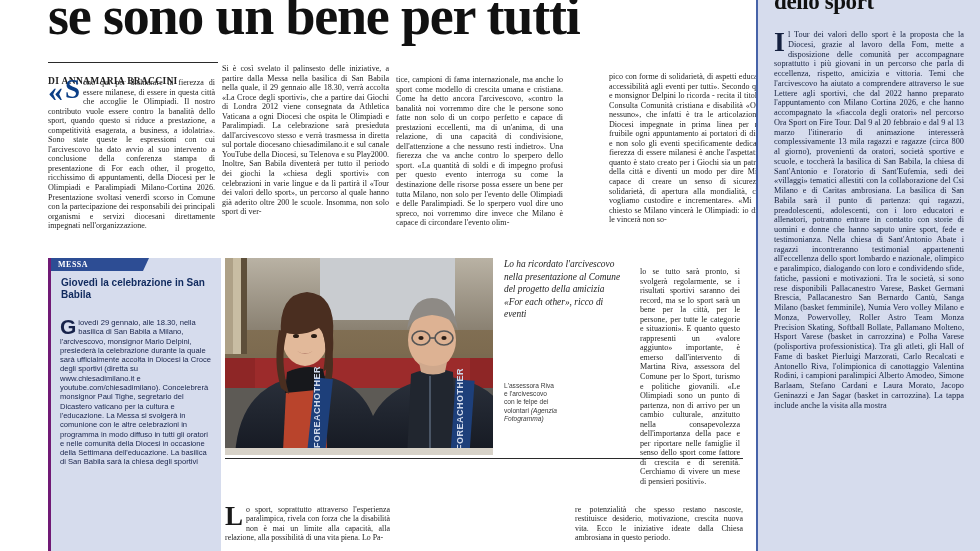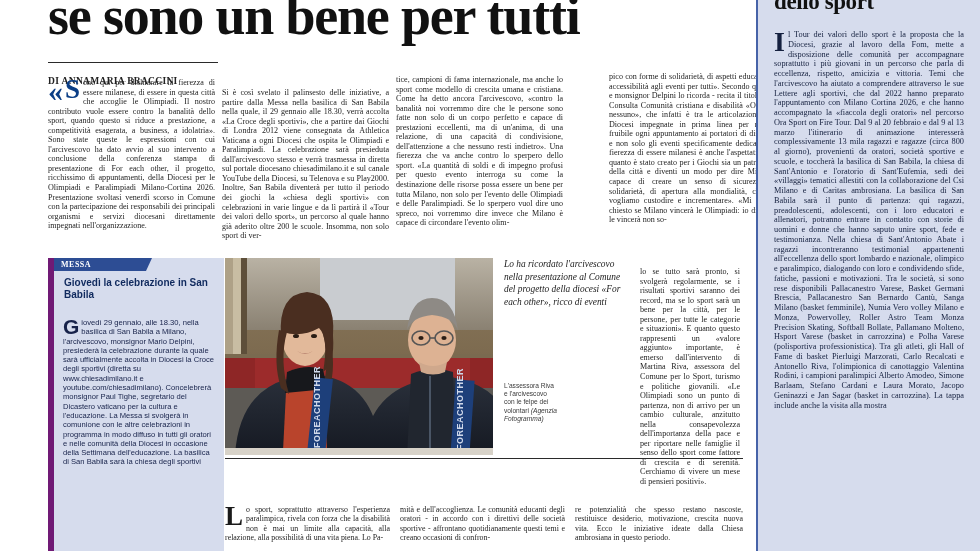--- a/index.html
+++ b/index.html
@@ -39,21 +39,21 @@
     position:absolute;
     font-size:8.1px;
     line-height:9.55px;
     text-align:justify;
     color:#1d1d1d;
     font-family:"Liberation Serif", serif;
     hyphens:auto;
   }
 
   #col1{left:48px;top:78px;width:167px;}
-  #col2{left:222px;top:88px;width:167px;}
+  #col2{left:222px;top:64px;width:167px;}
   #col3{left:396px;top:75px;width:167px;}
   #col4{left:570px;top:72px;width:170px;margin-left:39px;}
 
   .dropcap-q{
     float:left;font-size:30px;line-height:23px;
     font-weight:700;margin:1px 2px 0 0;color:#0b3e86;
     font-family:"Liberation Serif", serif;
   }
   .dropcap{
     float:left;font-size:27px;line-height:21px;
@@ -63,21 +63,21 @@
   .dropcap-dark{
     float:left;font-size:27px;line-height:21px;
     font-weight:700;margin:1px 3px 0 0;color:#1a1a1a;
     font-family:"Liberation Serif", serif;
   }
 
   
   .messa-box{
     position:absolute;left:48px;top:258px;width:170px;height:293px;
     background:#d6dced;
-    border-left:6px solid #701a75;
+    border-left:3px solid #701a75;
   }
   .messa-tag{
     position:absolute;left:0;top:0;width:92px;height:13px;
     background:#2d4d94;
   }
   .messa-tag span{
     position:absolute;left:7px;top:2px;
     color:#fff;font-size:8px;font-weight:700;
     font-variant:small-caps;letter-spacing:.5px;
     font-family:"Liberation Serif", serif;
@@ -252,35 +252,34 @@
         <ellipse cx="196" cy="80" rx="2.6" ry="2" fill="#2a1d15"></ellipse>
         <ellipse cx="219" cy="80" rx="2.6" ry="2" fill="#2a1d15"></ellipse>
         <path d="M197 96 q10 6 20 0 q-10 6 -20 0" fill="#a06a5c"></path>
         <path d="M194 104 q14 8 28 0 l-2 10 q-12 5 -24 0 z" fill="#cfa88c"></path>
         <rect x="228" y="122" width="19" height="75" fill="#1d3f7a" transform="rotate(4 237 160)"></rect>
         <text x="238" y="192" fill="#cfd8ea" font-size="9" font-family="Liberation Sans, sans-serif" font-weight="bold" transform="rotate(-90 238 192)" letter-spacing="0.5">FOREACHOTHER</text>
         <rect x="0" y="190" width="268" height="7" fill="#d7d2c8"></rect>
       </svg>
     </div>
 
-    <div class="pullquote">Lo ha ricordato l'arcivescovo nella presentazione al Comune del progetto della diocesi «For each other», ricco di eventi</div>
+    <div class="pullquote">Lo ha ricordato l'arcivescovo nella presentazione al Comune del progetto della amicizia «For each other», ricco di eventi</div>
 
     <div class="photo-caption">
       <span>L'assessora Riva e l'arcivescovo con le felpe dei volontari</span>
       <i>(Agenzia Fotogramma)</i>
     </div>
 
     <div id="col-narrow">lo se tutto sarà pronto, si svolgerà regolarmente, se i risultati sportivi saranno dei record, ma se lo sport sarà un bene per la città, per le persone, per tutte le categorie e situazioni». E quanto questo rappresenti un «valore aggiunto» importante, è emerso dall'intervento di Martina Riva, assessora del Comune per lo Sport, turismo e politiche giovanili. «Le Olimpiadi sono un punto di partenza, non di arrivo per un cambio culturale, anzitutto nella consapevolezza dell'importanza della pace e per riportare nelle famiglie il senso dello sport come fattore di crescita e di serenità. Cerchiamo di vivere un mese di pensieri positivi».</div>
 
     <div class="rule-mid"></div>
 
     <div class="col-b" id="colb1">
       <span class="dropcap-dark">L</span><span>o sport, soprattutto attraverso l'esperienza paralimpica, rivela con forza che la disabilità non è mai un limite alla capacità, alla relazione, alla possibilità di una vita piena. Lo Pa-</span>
     </div>
-    <div class="col-b" id="colb2">mità e dell'accoglienza. Le comunità educanti degli oratori - in accordo con i direttivi delle società sportive - affrontano quotidianamente questi temi e creano occasioni di confron-</div>
     <div class="col-b" id="colb3">re potenzialità che spesso restano nascoste, restituisce desiderio, motivazione, crescita nuova vita. Ecco le iniziative ideate dalla Chiesa ambrosiana in questo periodo.</div>
 
   </div>
 
   <div class="sidebar">
     <div class="sidebar-head">dello sport</div>
     <div class="sidebar-body">
       <span class="dc">I</span><span>l Tour dei valori dello sport è la proposta che la Diocesi, grazie al lavoro della Fom, mette a disposizione delle comunità per accompagnare soprattutto i più giovani in un percorso che parla di eccellenza, rispetto, amicizia e vittoria. Temi che l'arcivescovo ha aiutato a comprendere attraverso le sue Lettere agli sportivi, che dal 2022 hanno preparato l'appuntamento con Milano Cortina 2026, e che hanno accompagnato la «fiaccola degli oratori» nel percorso Ora Sport on Fire Tour. Dal 9 al 20 febbraio e dal 9 al 13 marzo l'itinerario di animazione interesserà complessivamente 13 mila ragazzi e ragazze (circa 800 al giorno), provenienti da oratori, società sportive e scuole, e toccherà la basilica di San Babila, la chiesa di Sant'Antonio e l'oratorio di Sant'Eufemia, sedi dei «villaggi» tematici allestiti con la collaborazione del Csi Milano e di Caritas ambrosiana. La basilica di San Babila sarà il punto di partenza: qui ragazzi, preadolescenti, adolescenti, con i loro educatori e allenatori, potranno entrare in contatto con storie di uomini e donne che hanno saputo unire sport, fede e testimonianza. Nella chiesa di Sant'Antonio Abate i ragazzi incontreranno testimonial appartenenti all'eccellenza dello sport lombardo e nazionale, olimpico e paralimpico, dialogando con loro e condividendo sfide, fatiche, passioni e motivazioni. Tra le società, si sono rese disponibili Pallacanestro Varese, Basket Germani Brescia, Pallacanestro San Bernardo Cantù, Sanga Milano (basket femminile), Numia Vero volley Milano e Monza, Powervolley, Roller Astro Team Monza Precision Skating, Softball Bollate, Pallamano Molteno, Hsport Varese (basket in carrozzina) e Polha Varese (polisportiva professionistica). Tra gli atleti, gli Hall of Fame di basket Pierluigi Marzorati, Carlo Recalcati e Antonello Riva, l'olimpionica di canottaggio Valentina Rodini, i campioni paralimpici Alberto Amodeo, Simone Barlaam, Stefano Cardani e Laura Morato, Jacopo Geninazzi e Jan Sagar (basket in carrozzina). La tappa include anche la visita alla mostra</span>
     </div>
 

